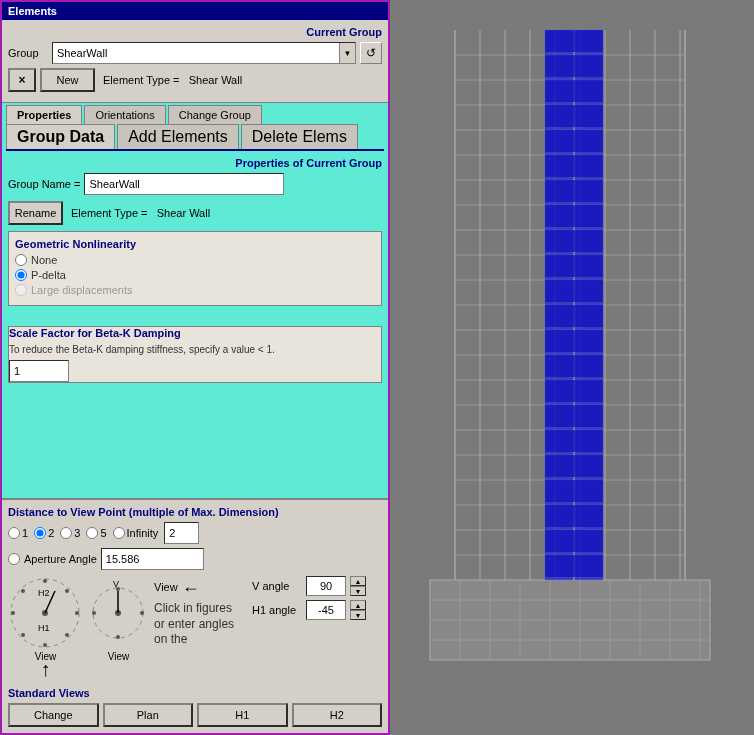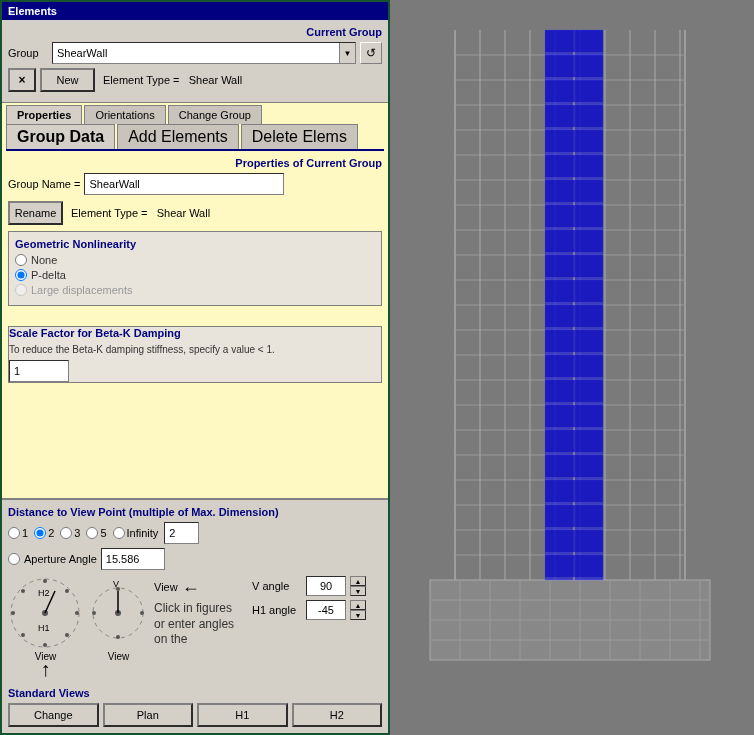--- a/index.html
+++ b/index.html
@@ -8,22 +8,22 @@
     .main-container {
       display: flex;
       width: 754px;
       height: 735px;
       background: #c0c0c0;
     }
 
     .left-panel {
       width: 390px;
       height: 735px;
-      background: #fef9c3;
-      border: 2px solid #14532d;
+      background: #5eead4;
+      border: 2px solid #a21caf;
       display: flex;
       flex-direction: column;
     }
 
     .panel-title {
       background: #000080;
       color: white;
       padding: 3px 6px;
       font-size: 11px;
       font-weight: bold;
@@ -532,21 +532,21 @@
         </div>
         <div class="radio-opt">
           <input type="radio" name="vp" class="radio-input" style="">
           <span>Infinity</span>
         </div>
         <input class="input-field" type="text" style="width: 35px;" value="2">
       </div>
       <div class="aperture-row">
         <input type="radio" name="vp_extra" class="radio-input" style="">
         <span>Aperture Angle</span>
-        <input class="input-field" type="text" style="width: 64px;" value="15.586">
+        <input class="input-field" type="text" style="width: 103px;" value="15.586">
       </div>
 
       <div class="angles-section">
         <div class="angles-content">
 
           <div style="display:flex;flex-direction:column;align-items:center;">
             <svg width="75" height="75">
               <circle cx="37" cy="37" r="34" fill="none" stroke="#888" stroke-width="1" stroke-dasharray="4 4"></circle>
               <circle cx="37" cy="37" r="3" fill="#555"></circle>
 

